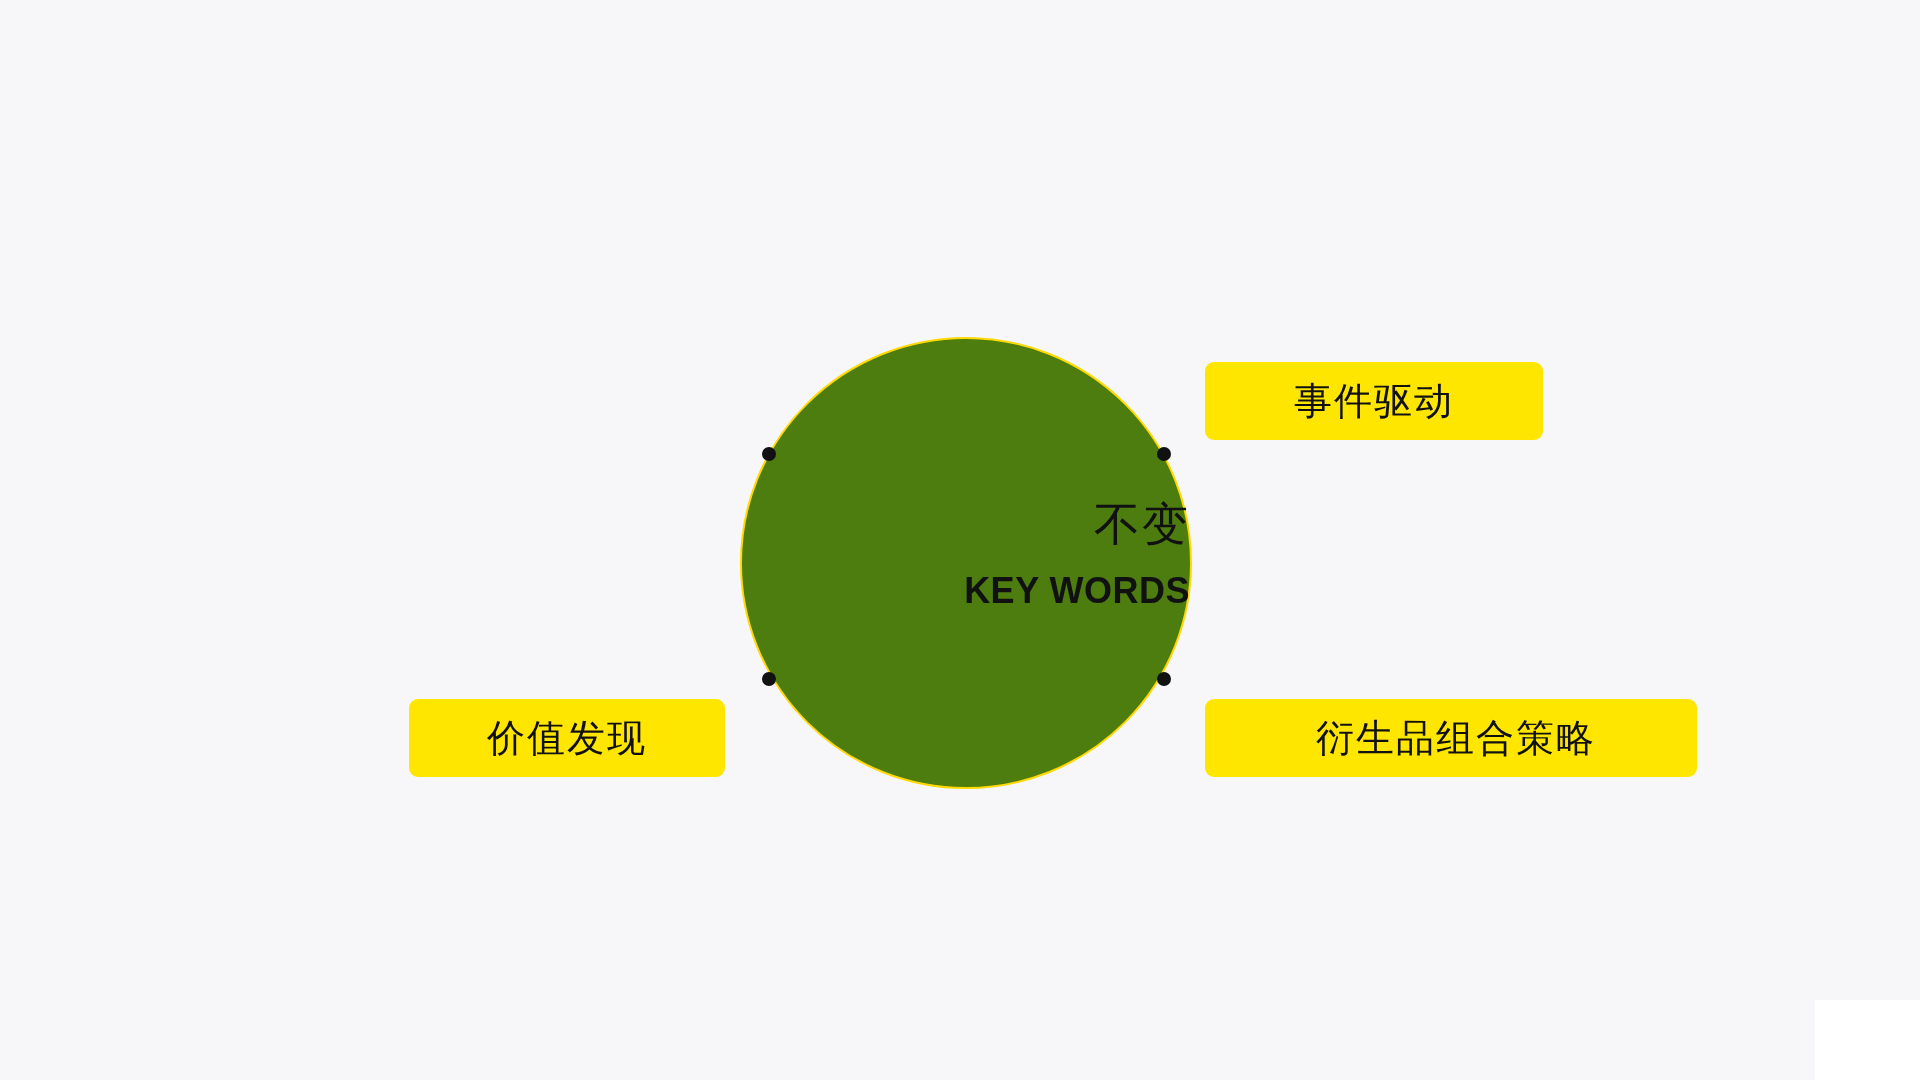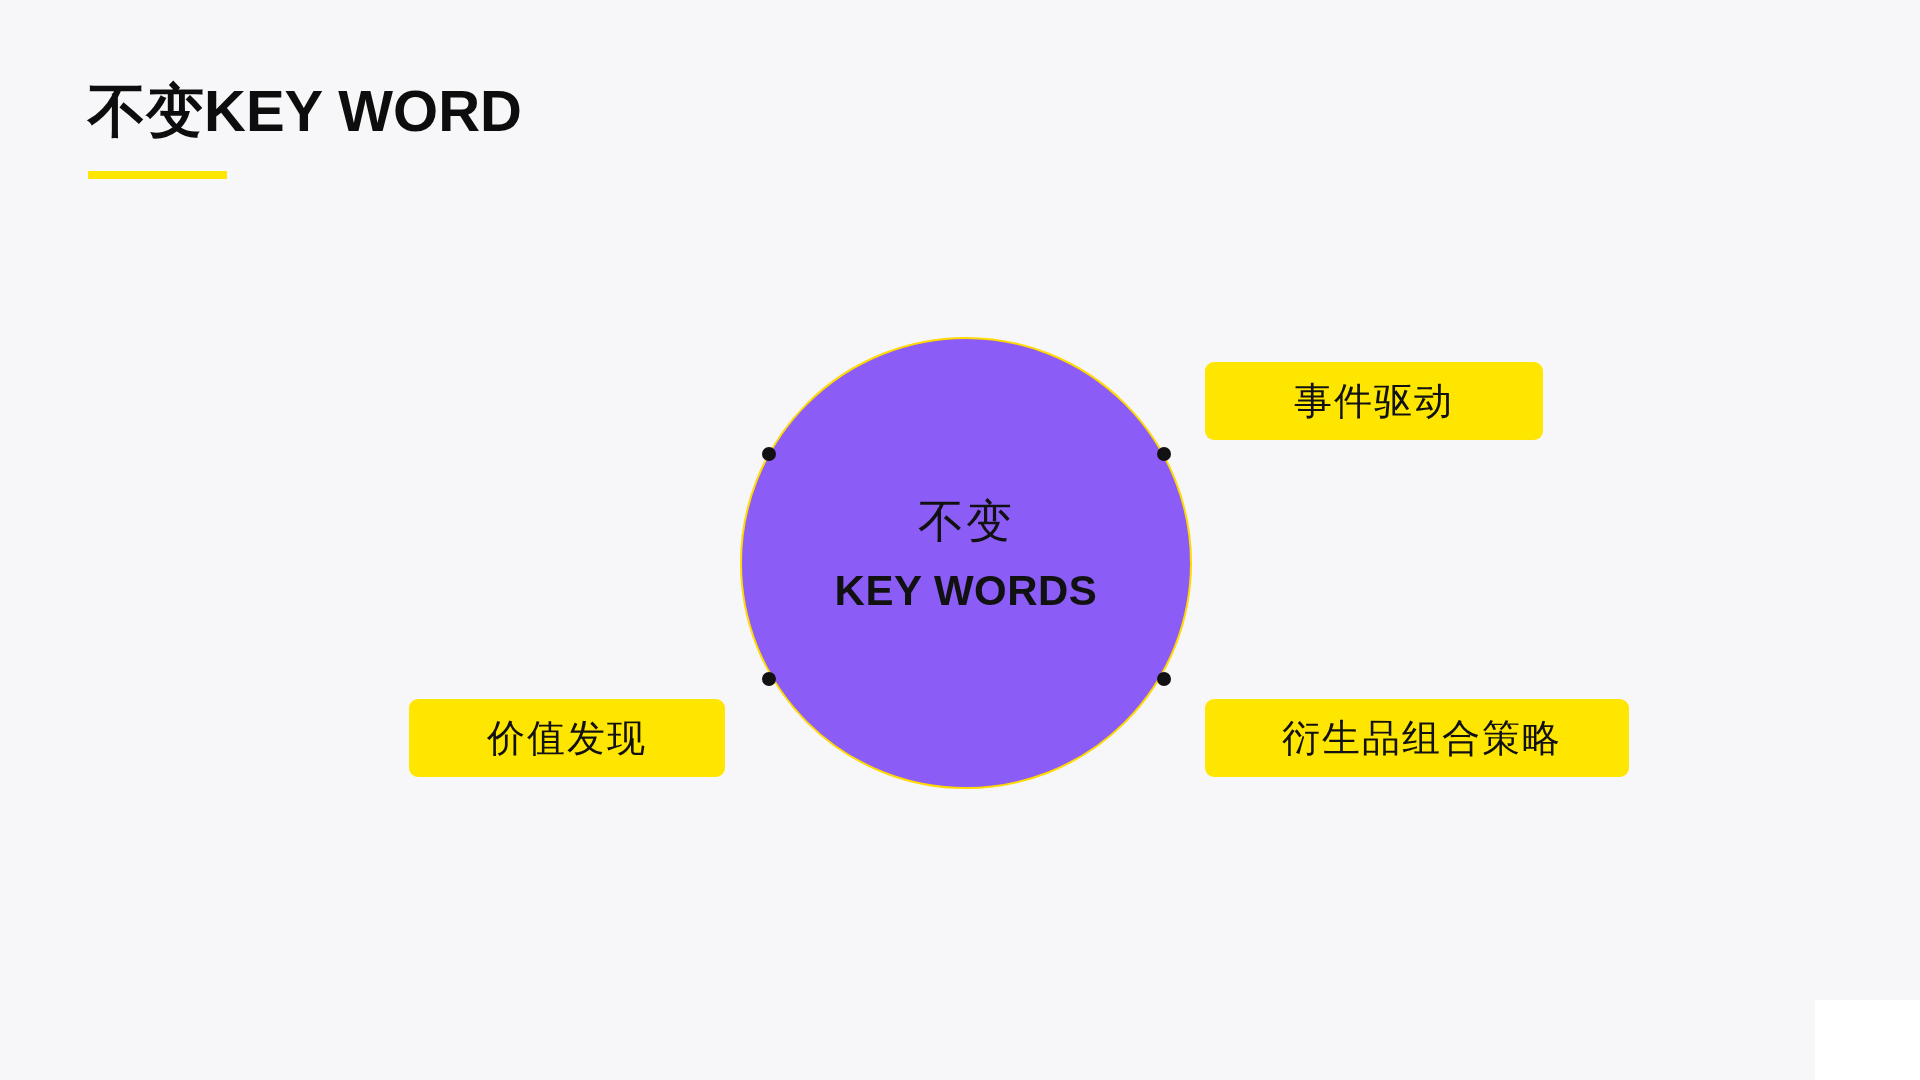--- a/index.html
+++ b/index.html
@@ -43,37 +43,37 @@
   }
 
   
   #center-circle {
     position: absolute;
     left: 740px;
     top: 337px;
     width: 452px;
     height: 452px;
     border-radius: 50%;
-    background: #8b5cf6;
+    background: #4d7c0f;
     border: 2px solid #ffd900;
     box-sizing: border-box;
     display: flex;
     flex-direction: column;
-    align-items: center;
+    align-items: flex-end;
     justify-content: center;
   }
   #circle-title-cn {
     font-size: 46px;
     color: #111111;
     line-height: 1.25;
     margin-top: -18px;
     letter-spacing: 2px;
   }
   #circle-title-en {
-    font-size: 42px;
+    font-size: 36px;
     font-weight: bold;
     color: #111111;
     letter-spacing: 0.5px;
     margin-top: 16px;
   }
 
   
   .node-dot {
     position: absolute;
     width: 14px;
@@ -98,41 +98,37 @@
     color: #111111;
     font-size: 38px;
     letter-spacing: 2px;
     box-sizing: border-box;
     padding: 0 26px;
     white-space: nowrap;
   }
   #kw-box-0 { left: 432px;  top: 362px; width: 316px; }
   #kw-box-1 { left: 1205px; top: 362px; width: 338px; }
   #kw-box-2 { left: 409px;  top: 699px; width: 316px; }
-  #kw-box-3 { left: 1205px; top: 699px; width: 424px; padding-left: 36px; }
+  #kw-box-3 { left: 1205px; top: 699px; width: 492px; padding-left: 36px; }
 
   
   #corner-patch {
     position: absolute;
     left: 1815px;
     top: 1000px;
     width: 105px;
     height: 80px;
     background: #ffffff;
   }
 </style>
 </head>
 <body>
 
 <div id="slide">
 
-  <div id="title-block">
-    <div id="page-title">不变KEY WORD</div>
-    <div id="title-underline"></div>
-  </div>
 
   <div id="center-circle">
     <div id="circle-title-cn">不变</div>
     <div id="circle-title-en">KEY WORDS</div>
   </div>
 
   <div class="node-dot" id="dot-top-left"></div>
   <div class="node-dot" id="dot-top-right"></div>
   <div class="node-dot" id="dot-bottom-left"></div>
   <div class="node-dot" id="dot-bottom-right"></div>

